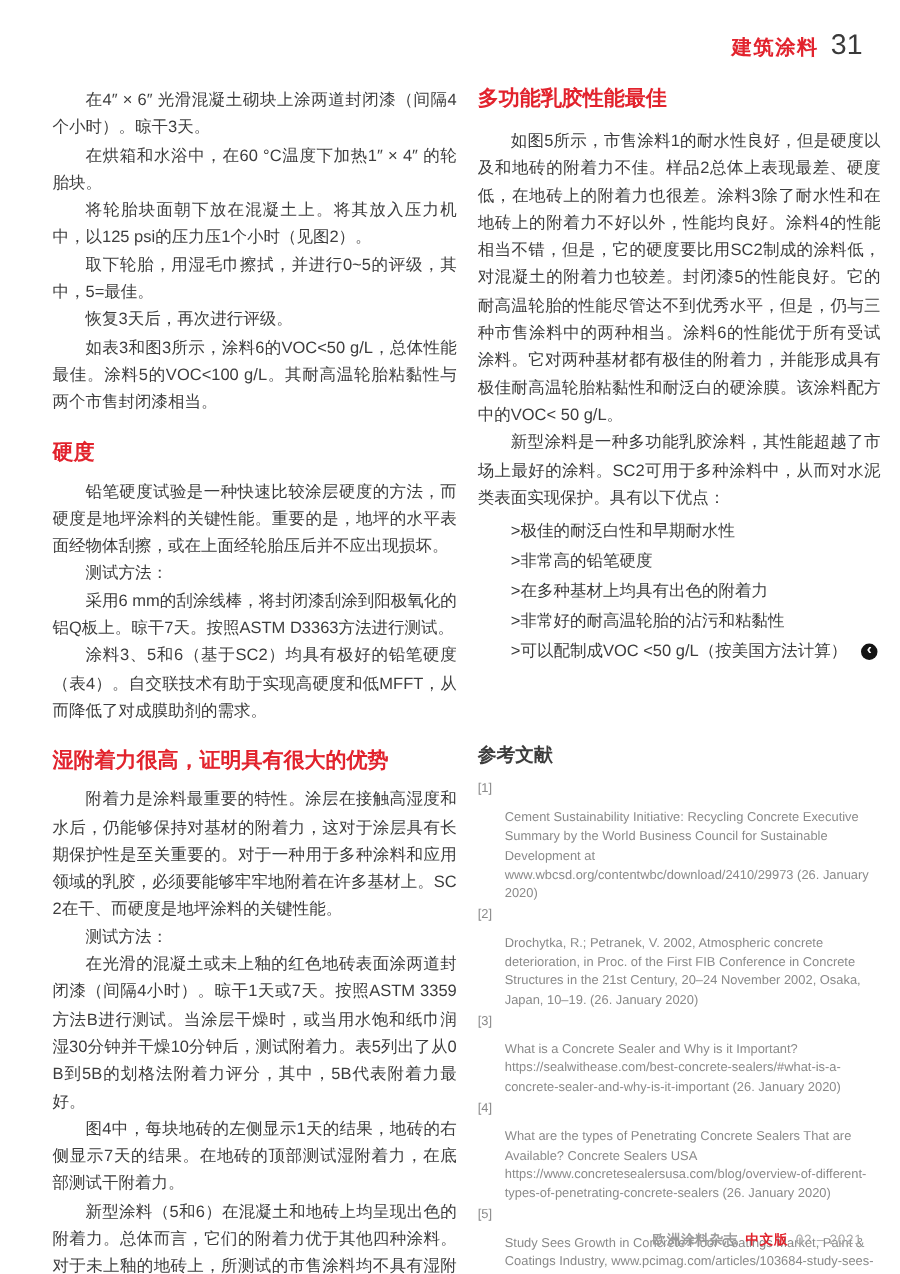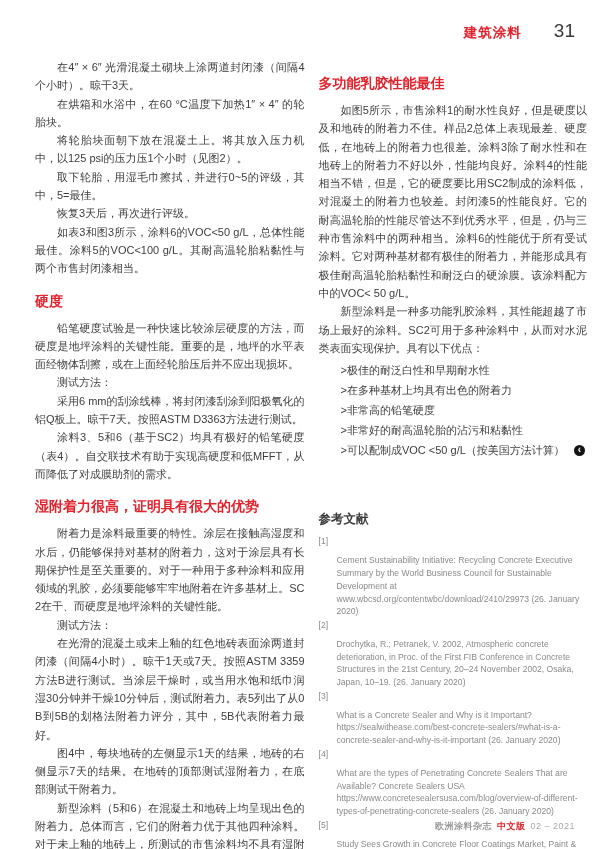--- a/index.html
+++ b/index.html
@@ -5,40 +5,40 @@
   html,body{margin:0;padding:0;}
   body{
     width:600px;height:849px;position:relative;overflow:hidden;
     background:#ffffff;
     font-family:"Liberation Sans","DejaVu Sans",sans-serif;
     -webkit-font-smoothing:antialiased;
   }
   
   .page-header{
     position:absolute;top:20px;right:25px;
-    display:flex;align-items:baseline;gap:32px;
+    display:flex;align-items:baseline;gap:8px;
   }
   .section-label{color:#e2232d;font-weight:bold;font-size:13.5px;letter-spacing:1px;}
   .page-number{color:#3a3a3a;font-weight:400;font-size:19px;}
   
   .columns{
     position:absolute;left:35px;top:58px;width:552px;
     display:flex;gap:14px;
   }
   .col{width:269px;color:#3d3d3d;font-size:11px;line-height:18.3px;}
   .col-left{width:270px;}
   .body-para{
     margin:0;text-align:justify;text-indent:2em;
     word-break:break-all;
   }
   .sec-heading{
     margin:14px 0 9px 0;color:#e2232d;font-size:14px;font-weight:bold;
     line-height:18px;
   }
-  .sec-heading.first{margin-top:16px;}
+  .sec-heading.first{margin-top:0;font-family:Liberation Serif, serif;}
   
   .bullets-wrap{position:relative;margin-top:3px;}
   .bullets{list-style:none;margin:0;padding:0 0 0 2em;}
   .bullet{margin:0;line-height:20px;}
   .end-icon{
     position:absolute;right:2px;bottom:4px;
     width:11px;height:11px;border-radius:50%;background:#141414;
     color:#ffffff;font-size:10px;font-weight:bold;line-height:10px;
     text-align:center;display:inline-block;
   }
@@ -132,23 +132,23 @@
         <p class="body-para">如图5所示，市售涂料1的耐水性良好，但是硬度以及和地砖的附着力不佳。样品2总体上表现最差、硬度低，在地砖上的附着力也很差。涂料3除了耐水性和在地砖上的附着力不好以外，性能均良好。涂料4的性能相当不错，但是，它的硬度要比用SC2制成的涂料低，对混凝土的附着力也较差。封闭漆5的性能良好。它的耐高温轮胎的性能尽管达不到优秀水平，但是，仍与三种市售涂料中的两种相当。涂料6的性能优于所有受试涂料。它对两种基材都有极佳的附着力，并能形成具有极佳耐高温轮胎粘黏性和耐泛白的硬涂膜。该涂料配方中的VOC&lt; 50 g/L。</p>
 
         <p class="body-para">新型涂料是一种多功能乳胶涂料，其性能超越了市场上最好的涂料。SC2可用于多种涂料中，从而对水泥类表面实现保护。具有以下优点：</p>
       </div>
 
     <div class="bullets-wrap">
       <ul class="bullets">
 
           <li class="bullet">&gt;极佳的耐泛白性和早期耐水性</li>
 
+          <li class="bullet">&gt;非常高的铅笔硬度</li>
+
           <li class="bullet">&gt;在多种基材上均具有出色的附着力</li>
-
-          <li class="bullet">&gt;非常高的铅笔硬度</li>
 
           <li class="bullet">&gt;非常好的耐高温轮胎的沾污和粘黏性</li>
 
           <li class="bullet">&gt;可以配制成VOC &lt;50 g/L（按美国方法计算）</li>
         </ul>
       <span class="end-icon">‹</span>
     </div>
 
     <div class="refs-block">
       <h3 class="refs-heading">参考文献</h3>

